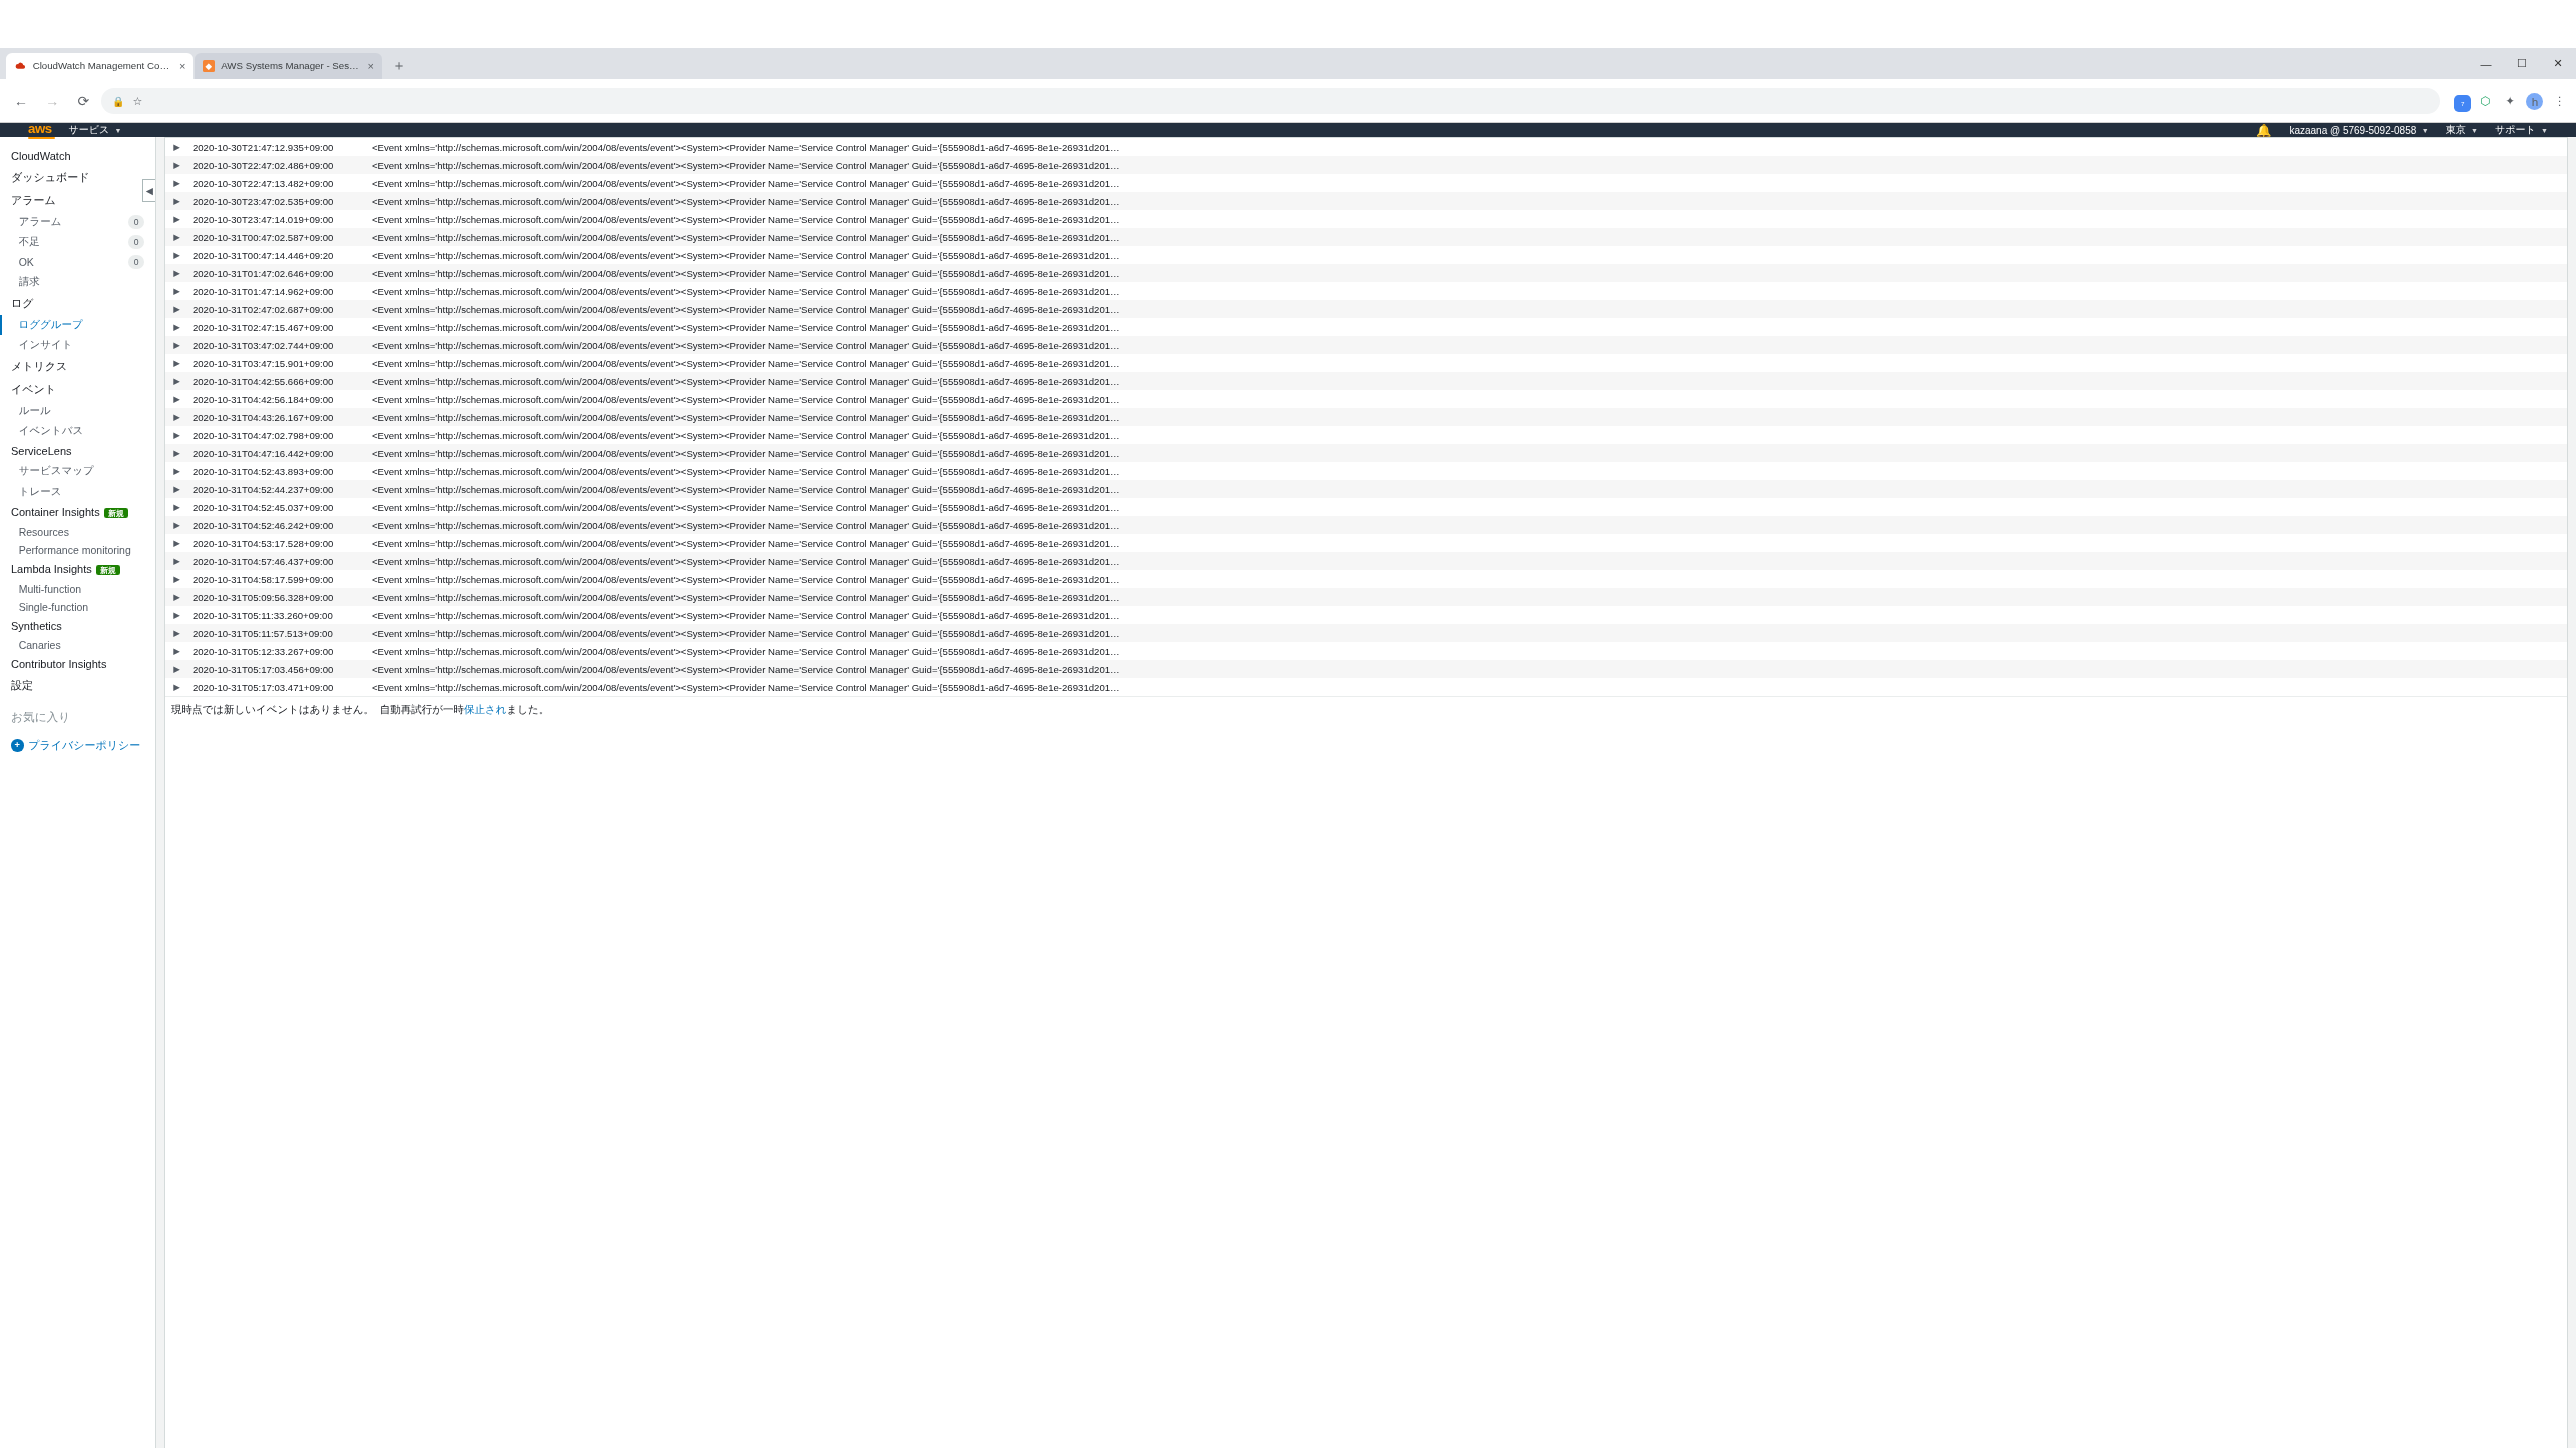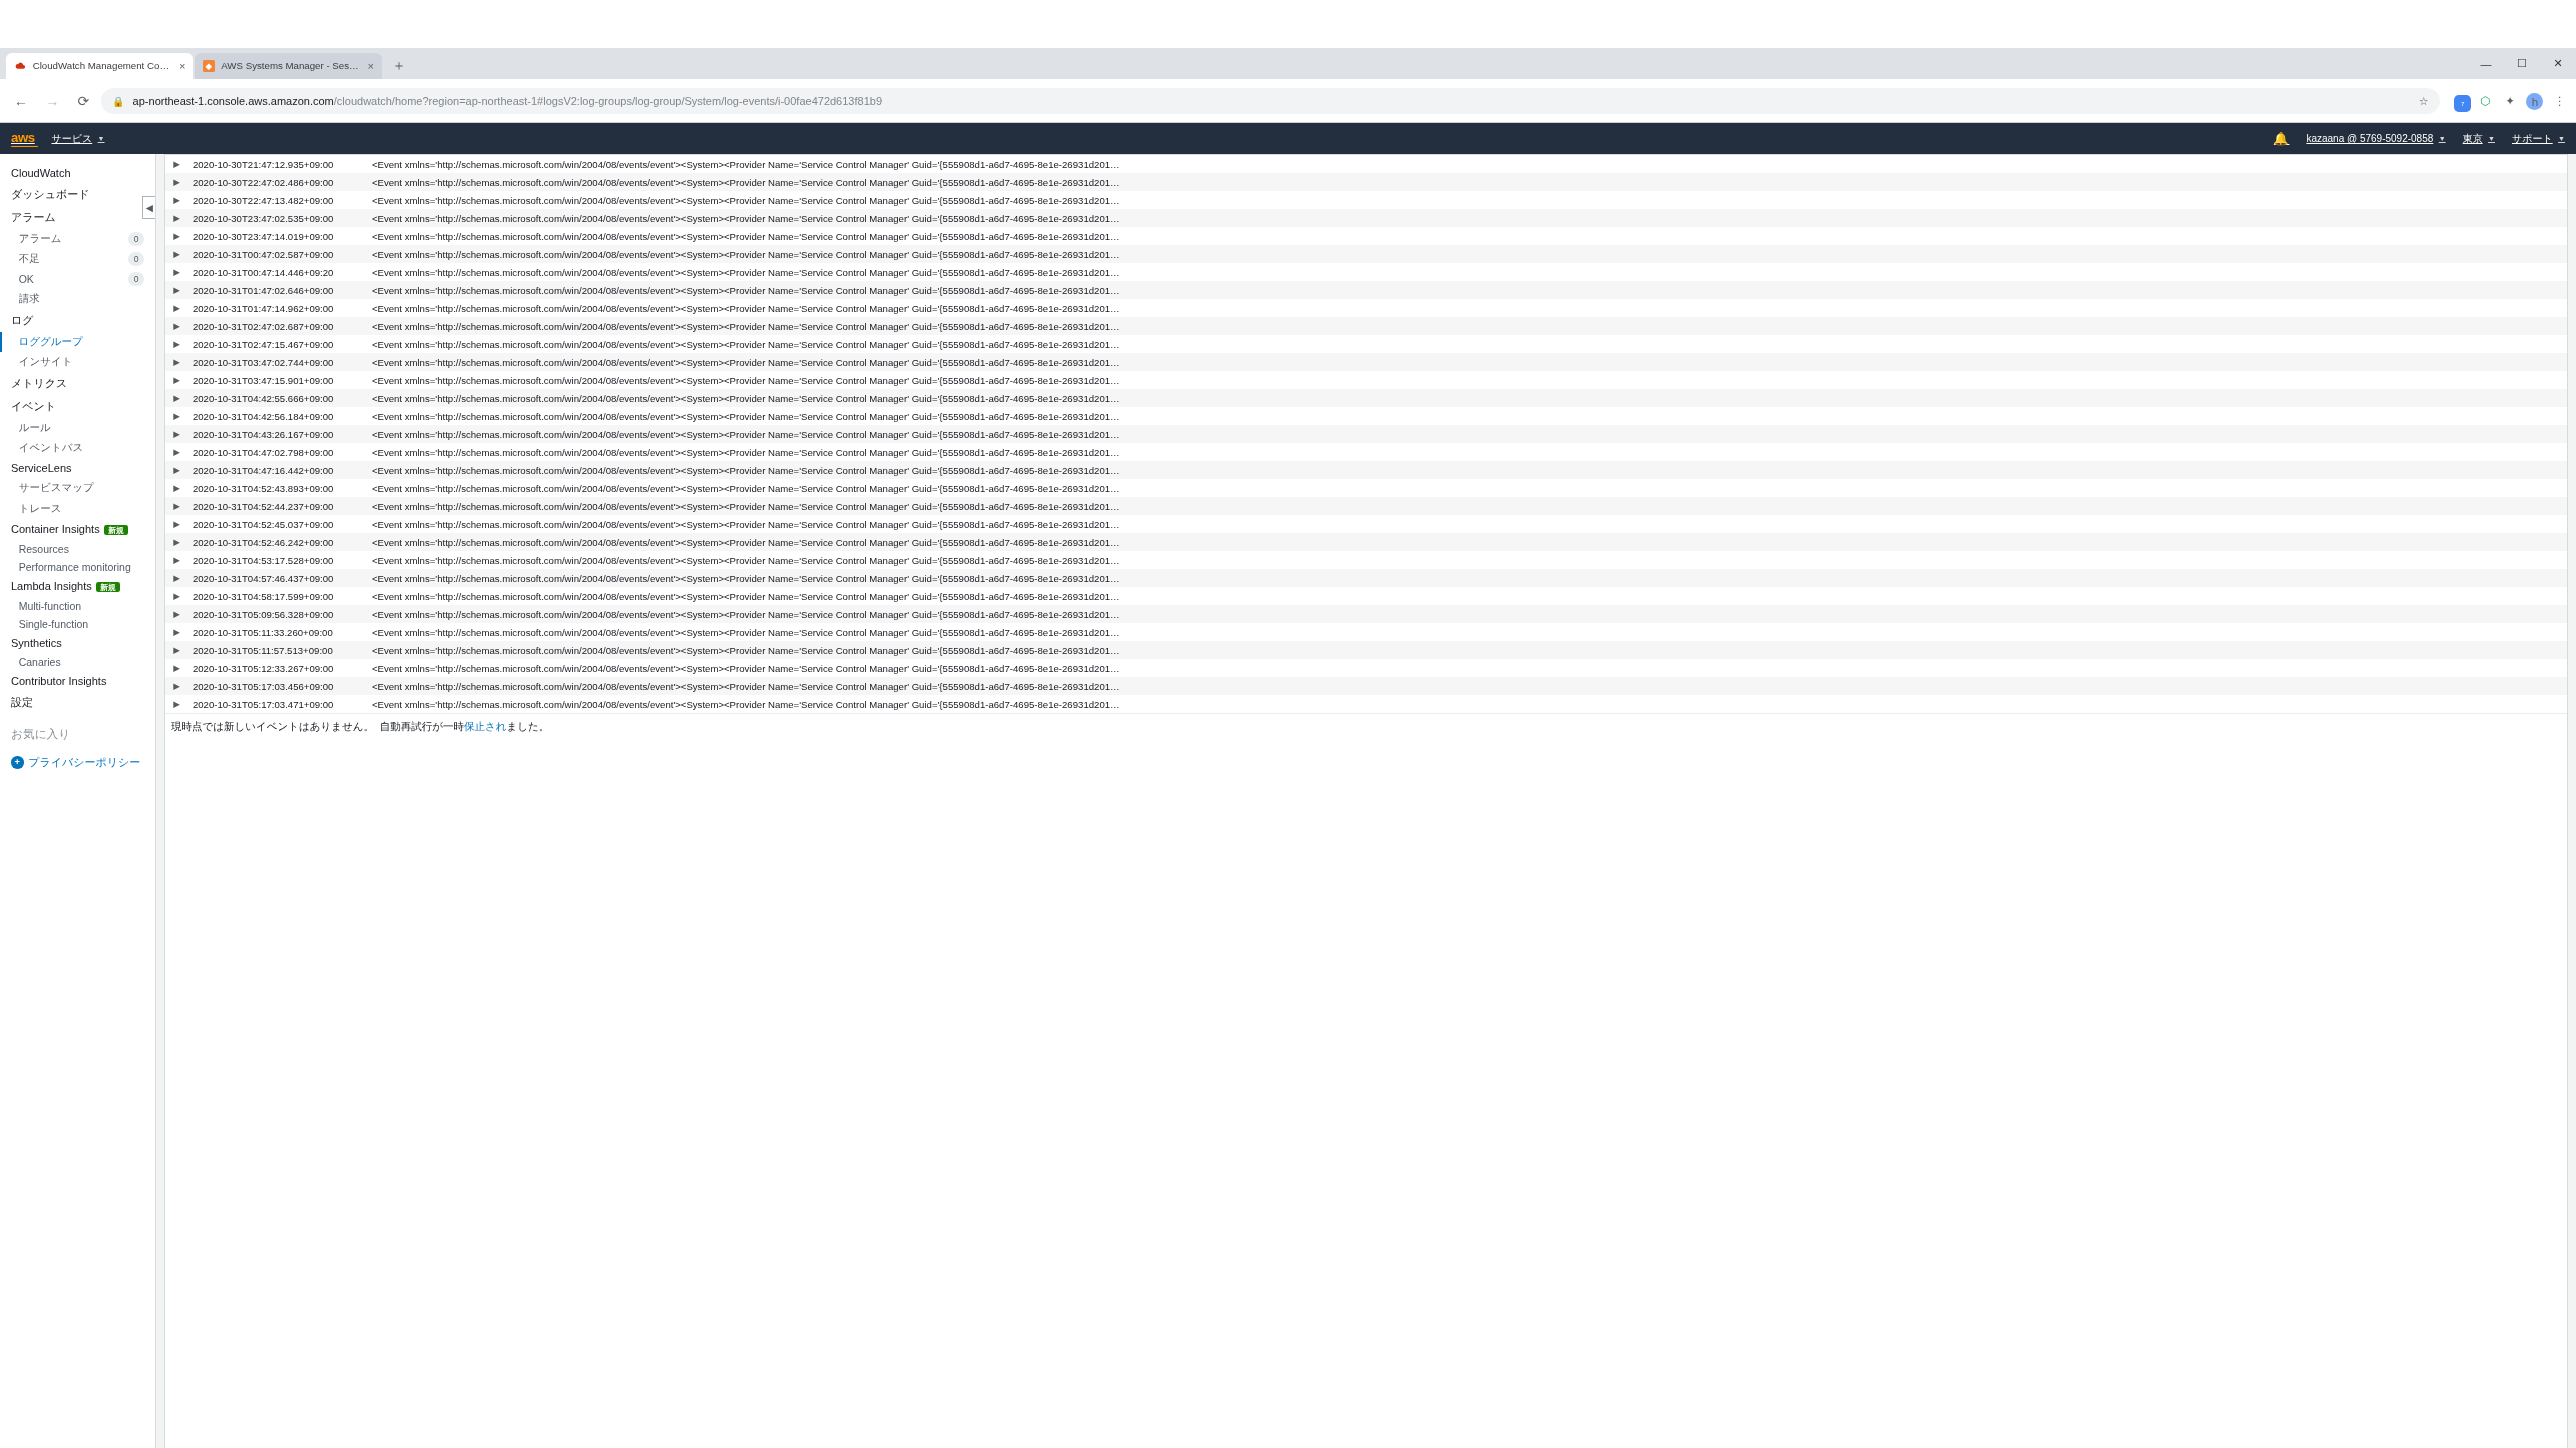--- a/index.html
+++ b/index.html
@@ -22,21 +22,21 @@
     .nav-btn.disabled { color:#b9b9b9; }
     .omnibox { flex:1; height:26.5px; background:#f1f3f4; border-radius:13.2px; display:flex; align-items:center; padding:0 11px; font-size:11px; color:#202124; }
     .omnibox .lock { color:#5f6368; margin-right:7.8px; font-size:10px; }
     .omnibox .url { flex:1; white-space:nowrap; overflow:hidden; }
     .omnibox .url .gray { color:#80868b; }
     .ext-icons { display:flex; gap:7.8px; align-items:center; margin-left:7.8px; }
     .ext-icons span { width:17px; height:17px; display:flex; align-items:center; justify-content:center; font-size:11.7px; color:#5f6368; }
     .avatar { width:20px; height:20px; border-radius:50%; background:#7baaf7; color:#fff; display:flex; align-items:center; justify-content:center; font-size:10px; font-weight:500; }
 
     
-    .aws-nav { height:31px; background:#232f3e; display:flex; align-items:center; padding:0 11px; color:#fff; font-size:10px;text-decoration:underline; }
+    .aws-nav { height:14px; background:#232f3e; display:flex; align-items:center; padding:0 28px; color:#fff; font-size:10px; }
     .aws-logo { font-weight:700; color:#ff9900; font-size:13.2px; margin-right:14px; letter-spacing:-0.4px; }
     .aws-logo small { display:block; height:1.6px; background:#ff9900; width:26.5px; margin-top:0.8px; border-radius:1.6px; }
     .nav-link { display:flex; align-items:center; gap:3.1px; cursor:pointer; }
     .nav-right { margin-left:auto; display:flex; align-items:center; gap:17px; }
     .bell { font-size:12.5px; }
     .caret { font-size:7px; margin-left:2.3px; opacity:.8; }
 
     
     .workspace { display:flex; height:calc(100vh - 75px - 31px - 22px); }
 
@@ -98,23 +98,20 @@
       <div>✕</div>
     </div>
   </div>
 
   <div class="addr-bar">
     <div class="nav-btn">←</div>
     <div class="nav-btn disabled">→</div>
     <div class="nav-btn">⟳</div>
     <div class="omnibox">
       <span class="lock">🔒</span>
-      <span class="url">
-        <span>ap-northeast-1.console.aws.amazon.com</span><span class="gray">/cloudwatch/home?region=ap-northeast-1#logsV2:log-groups/log-group/System/log-events/i-00fae472d613f81b9</span>
-      </span>
       <span style="color:#5f6368;">☆</span>
     </div>
     <div class="ext-icons">
       <span style="position:relative;">
         <svg width="14" height="14" viewBox="0 0 24 24">
             <path fill="#8e44ad" d="M12 2l9 5v10l-9 5-9-5V7z"></path>
           </svg>
         <span style="position:absolute;bottom:-2.3px;right:-2.3px;background:#4285f4;color:#fff;font-size:6.2px;border-radius:4.7px;padding:0 2.3px;">7</span>
       </span>
       <span style="color:#1aa260;">⬡</span>

